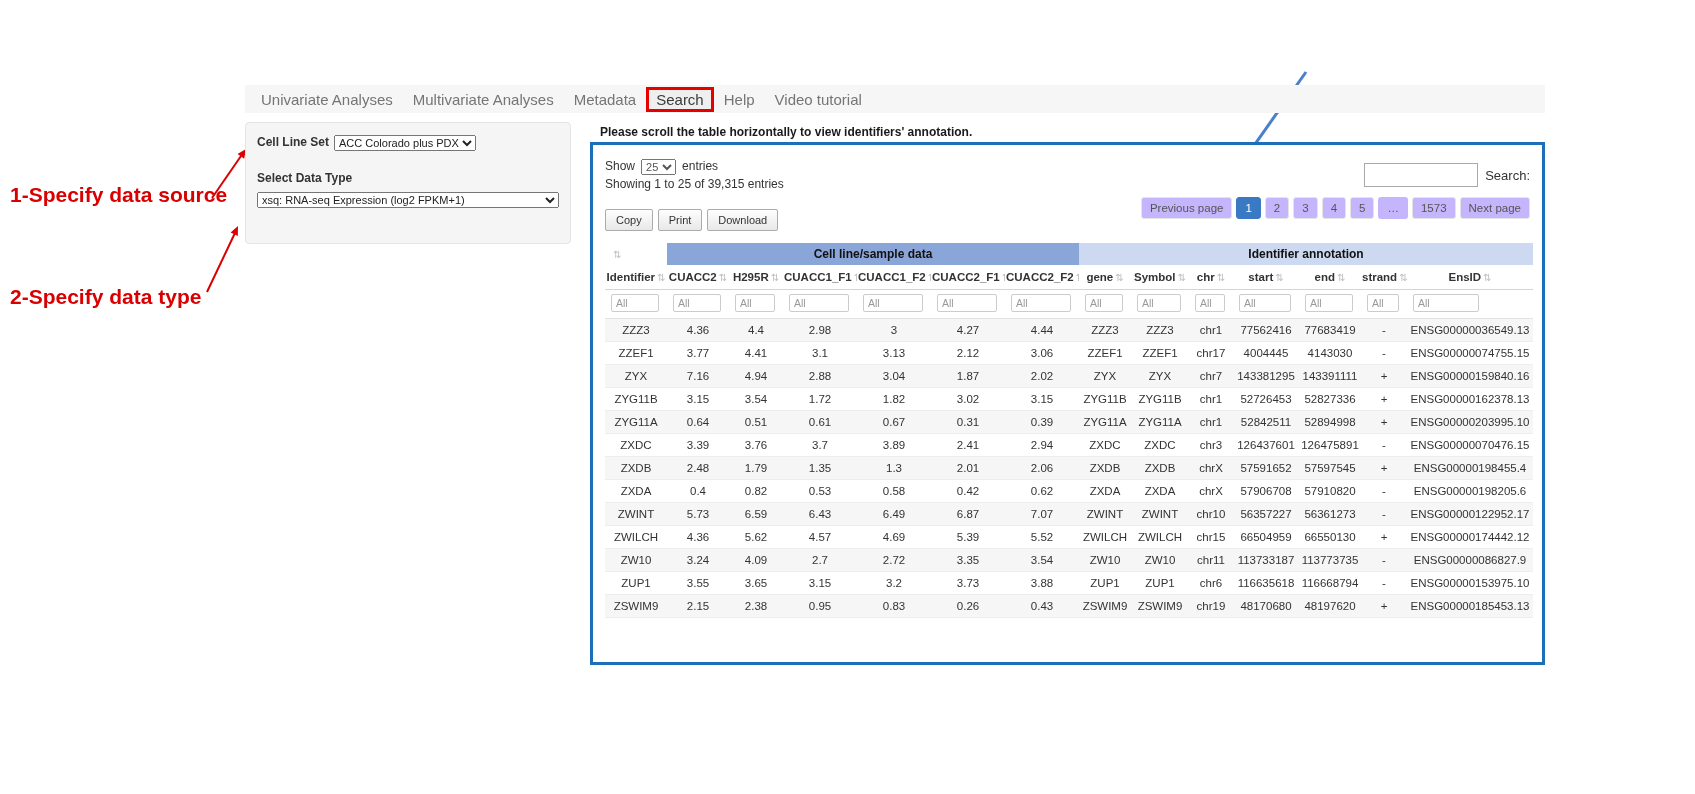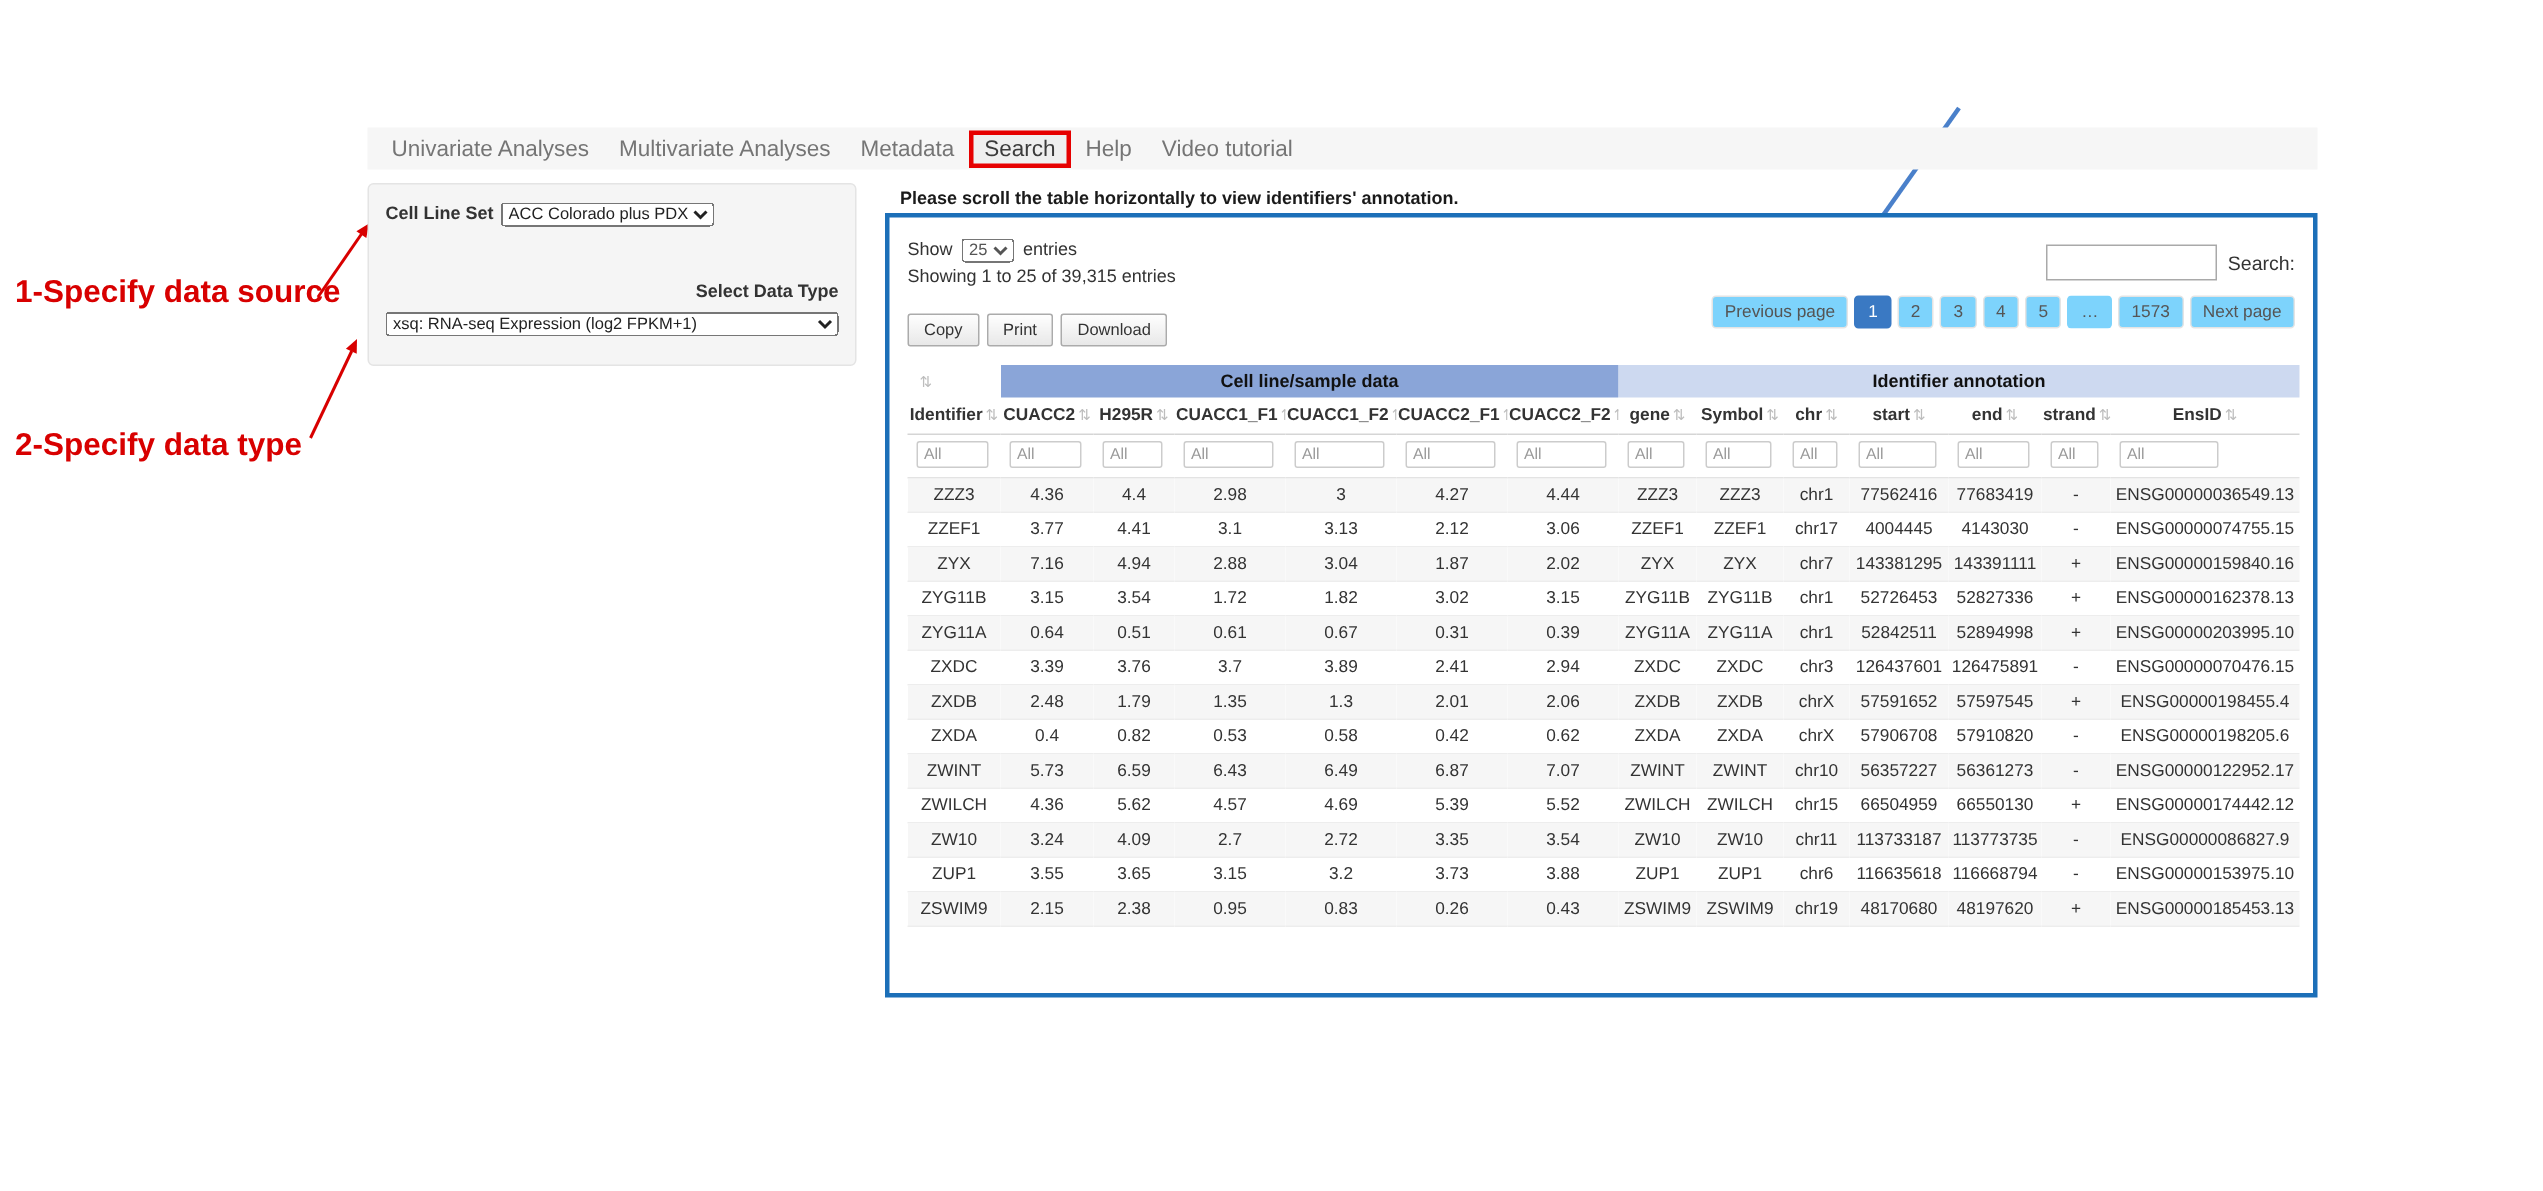--- a/index.html
+++ b/index.html
@@ -20,39 +20,39 @@
   .nav-item { font-size:15px; color:#757575; padding:2px 10px; cursor:pointer; white-space:nowrap; }
   .nav-item.active { color:#3b3b3b; border:3px solid var(--highlight-red,#e60000); padding:1px 7px;
                      background:#efefef; }
 
   
   .control-panel { position:absolute; left:245px; top:122px; width:326px; height:122px;
                    background:#f5f5f5; border:1px solid #e4e4e4; border-radius:4px; padding:12px 11px; }
   .cls-row { display:flex; align-items:flex-start; gap:5px; }
   .panel-label { font-size:12px; font-weight:bold; color:#333; }
   .cls-select { font-size:11px; color:#222; max-width:150px; }
-  .dt-label { display:block; margin-top:36px;text-align:right; }
+  .dt-label { display:block; margin-top:20px; }
   .dt-select { width:100%; margin-top:7px; font-size:11px; color:#222; }
 
   
   .scroll-note { position:absolute; left:600px; top:125px; font-size:12px; font-weight:bold; color:#1a1a1a; }
 
   
   .results { position:absolute; left:590px; top:142px; width:955px; height:523px;
              border:3px solid var(--accent-blue,#1c6fb8); background:#fff; padding:10px 12px 12px; }
   .show-row { display:flex; align-items:flex-start; gap:6px; font-size:12px; color:#333; margin-top:4px; }
   .show-select { font-size:11px; color:#555; }
   .showing-text { margin-top:2px; font-size:12px; color:#333; }
   .search-wrap { position:absolute; top:18px; right:12px; display:flex; align-items:center; gap:7px; }
   .search-input { width:114px; height:24px; border:1px solid #a9a9a9; font-size:12px; padding:2px 5px; }
   .search-label { font-size:13px; color:#333; }
   .pagination { position:absolute; top:52px; right:12px; display:flex; align-items:center; gap:4px; }
   .pages { display:flex; gap:4px; }
   .page-btn, .page-nav { font-size:11.5px; color:#555; padding:4px 8px; border:1px solid #e4e4e4;
-                          border-radius:3px; background:#7dd3fc; cursor:pointer; white-space:nowrap; }
+                          border-radius:3px; background:#c4b5fd; cursor:pointer; white-space:nowrap; }
   .page-btn.active { background:var(--active-page-blue,#3a79c3); color:#fff;
                      border-color:var(--active-page-blue,#3a79c3); }
   .page-btn.ellipsis { border-color:transparent; cursor:default; }
   .export-row { margin-top:18px; display:flex; gap:5px; }
   .dt-btn { font-size:11px; color:#333; padding:4px 10px; border:1px solid #ababab; border-radius:2px;
             background:linear-gradient(to bottom,#fefefe,#e8e8e8); cursor:pointer; }
 
   
   .data-table { margin-top:12px; width:100%; border-collapse:collapse; table-layout:fixed;
                 font-size:11.5px; color:#333; }

